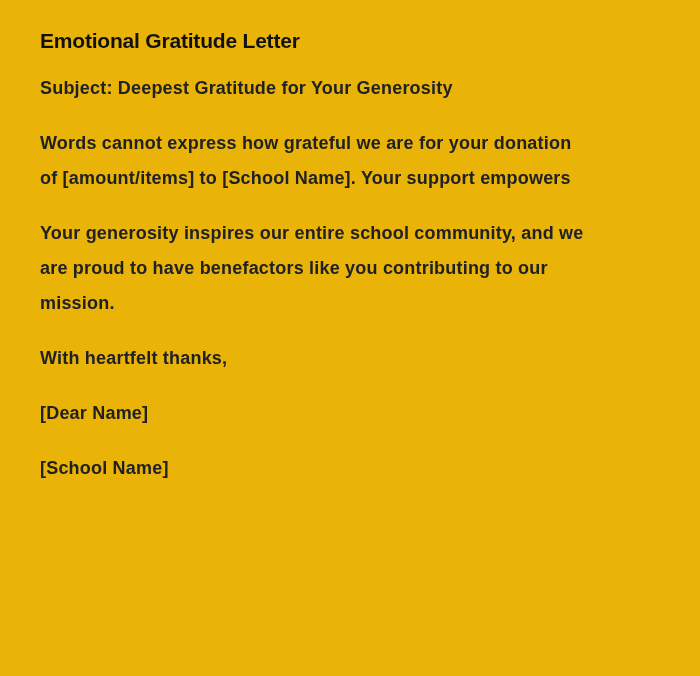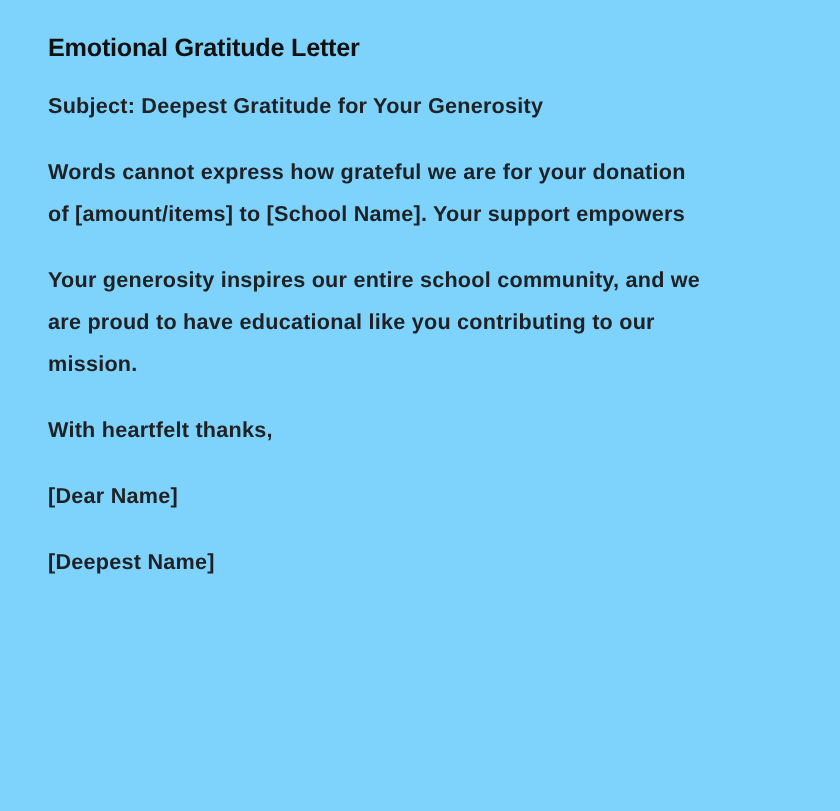--- a/index.html
+++ b/index.html
@@ -4,21 +4,21 @@
 <style>
   html, body {
     margin: 0;
     padding: 0;
     background: #ffffff;
   }
   .page {
     position: relative;
     width: 700px;
     height: 676px;
-    background: #7dd3fc;
+    background: #eab308;
     box-sizing: border-box;
     padding: 27px 60px 0 40px;
     overflow: hidden;
     font-family: "Liberation Sans", "DejaVu Sans", sans-serif;
   }
   .letter-title {
     margin: 0 0 17px 0;
     font-size: 21px;
     line-height: 27px;
     font-weight: 700;
@@ -51,30 +51,30 @@
   </p>
 
 
   <p class="para">
     <span class="line">Words cannot express how grateful we are for your donation</span>
     <span class="line">of [amount/items] to [School Name]. Your support empowers</span>
   </p>
 
   <p class="para">
     <span class="line">Your generosity inspires our entire school community, and we</span>
-    <span class="line">are proud to have educational like you contributing to our</span>
+    <span class="line">are proud to have benefactors like you contributing to our</span>
     <span class="line">mission.</span>
   </p>
 
   <p class="para">
     <span class="line">With heartfelt thanks,</span>
   </p>
 
   <p class="para">
     <span class="line">[Dear Name]</span>
   </p>
 
 
   <p class="para">
-    <span class="line">[Deepest Name]</span>
+    <span class="line">[School Name]</span>
   </p>
 
 </div>
 
 </body></html>

